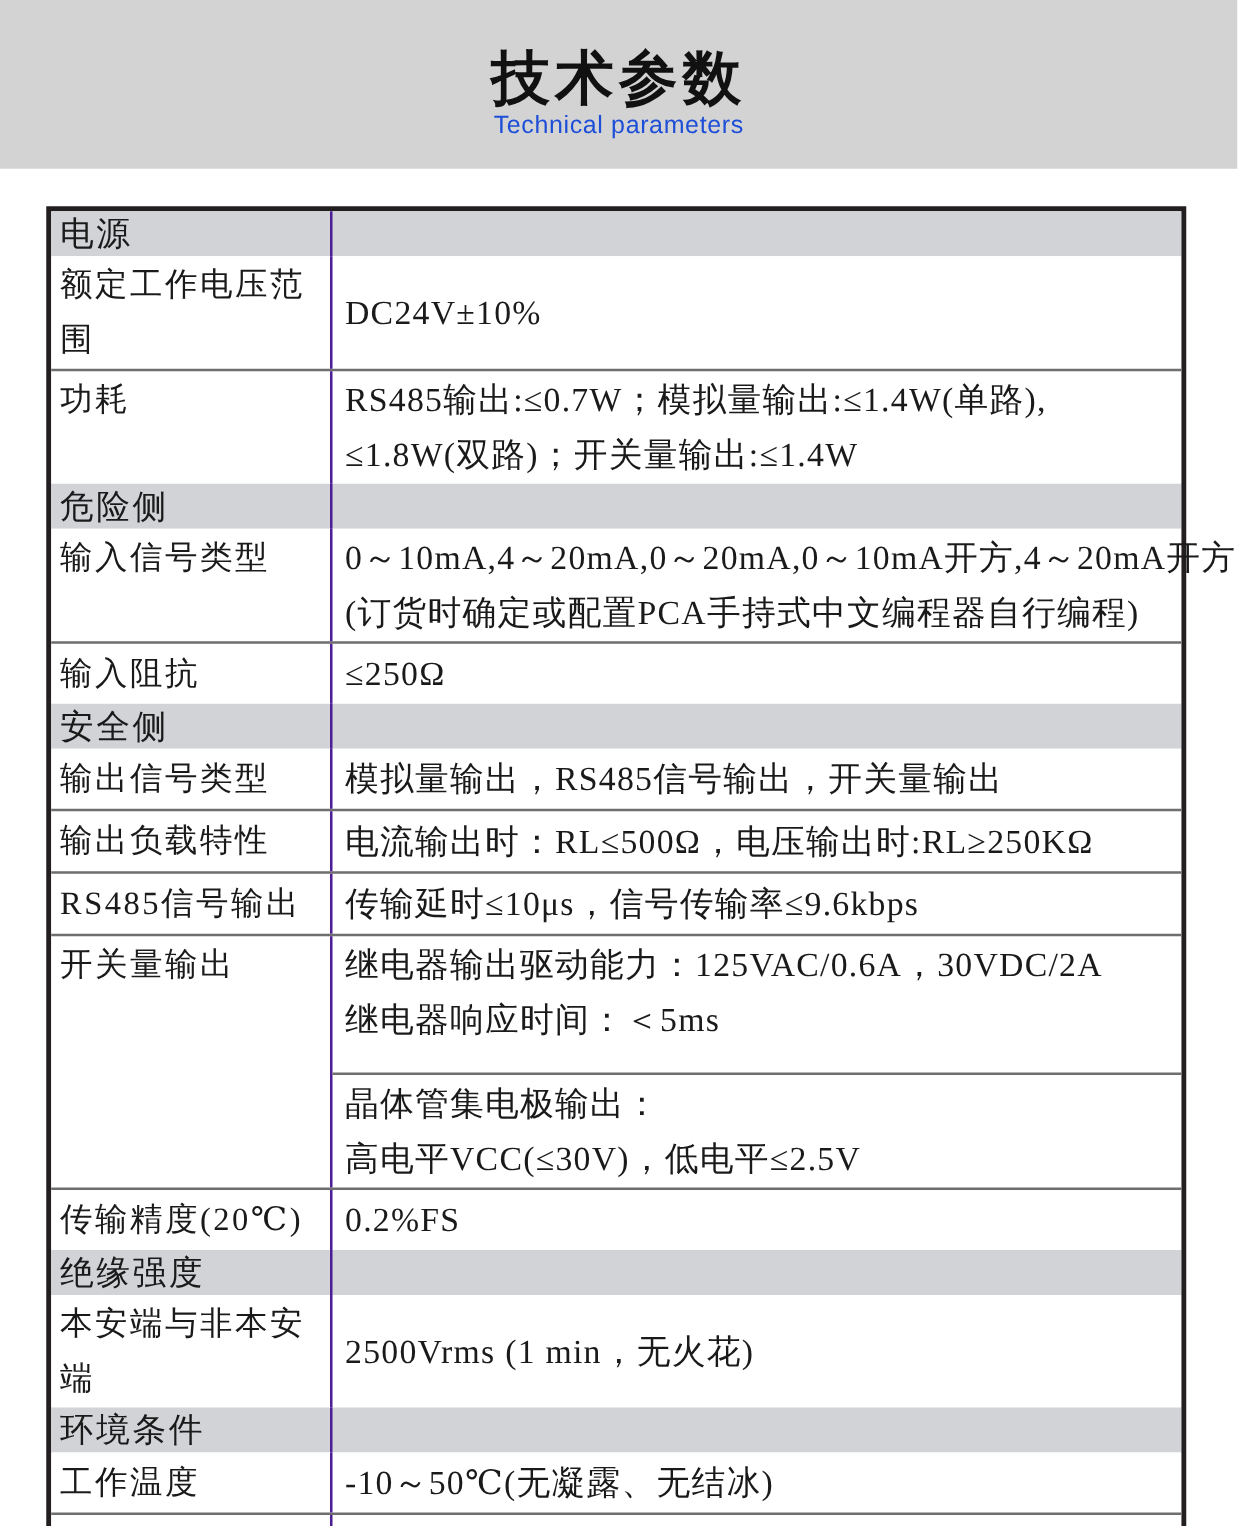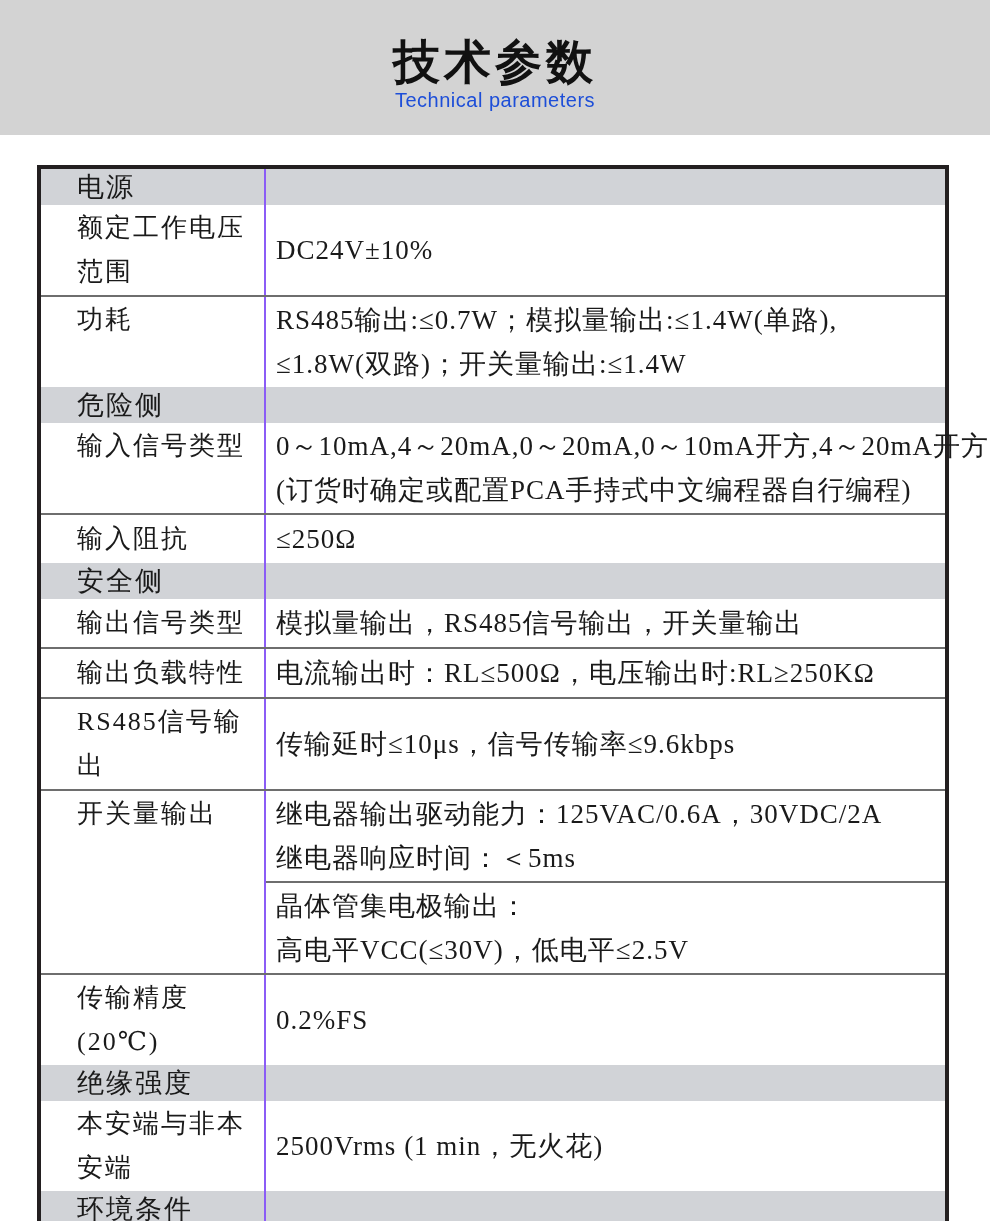--- a/index.html
+++ b/index.html
@@ -59,37 +59,36 @@
   }
   .cell{
     display:flex;
     flex-direction:column;
     justify-content:center;
     font-size:27px;
     line-height:44px;
     box-sizing:border-box;
   }
   .cell.label{
-    border-right:2px solid #8b5cf6;
+    border-right:2px solid #4c1d95;
     padding:1px 12px 1px 7px;
     font-size:26px;
     letter-spacing:2px;
-    margin-left:29px;
   }
   .cell.value{
     padding:1px 20px 1px 10px;
     letter-spacing:1px;
   }
   .t-row.section .cell{
     line-height:34px;
     font-size:27px;
   }
   
   .t-row.multi .cell{justify-content:flex-start;}
-  .split-right{display:flex;flex-direction:column;}
+  .split-right{display:flex;flex-direction:column;gap:19px;}
   .split-right .cell.value{flex:1;}
   .split-right .cell.value.sub{
     border-top:2px solid #6e6e6e;
   }
   .vline{white-space:nowrap;}
 </style>
 </head>
 <body>
 
 <div class="banner">
@@ -182,20 +181,23 @@
       <div class="cell value">
         <div class="vline">2500Vrms (1 min，无火花)</div>
       </div>
     </div>
     <div class="t-row section">
       <div class="cell label">环境条件</div>
       <div class="cell value"></div>
     </div>
     <div class="t-row">
       <div class="cell label">工作温度</div>
+      <div class="cell value">
+        <div class="vline">-10～50℃(无凝露、无结冰)</div>
+      </div>
     </div>
     <div class="t-row line-top">
       <div class="cell label">相对湿度</div>
       <div class="cell value">
         <div class="vline">25%～85%RH</div>
       </div>
     </div>
   </div>
 
 </body></html>

